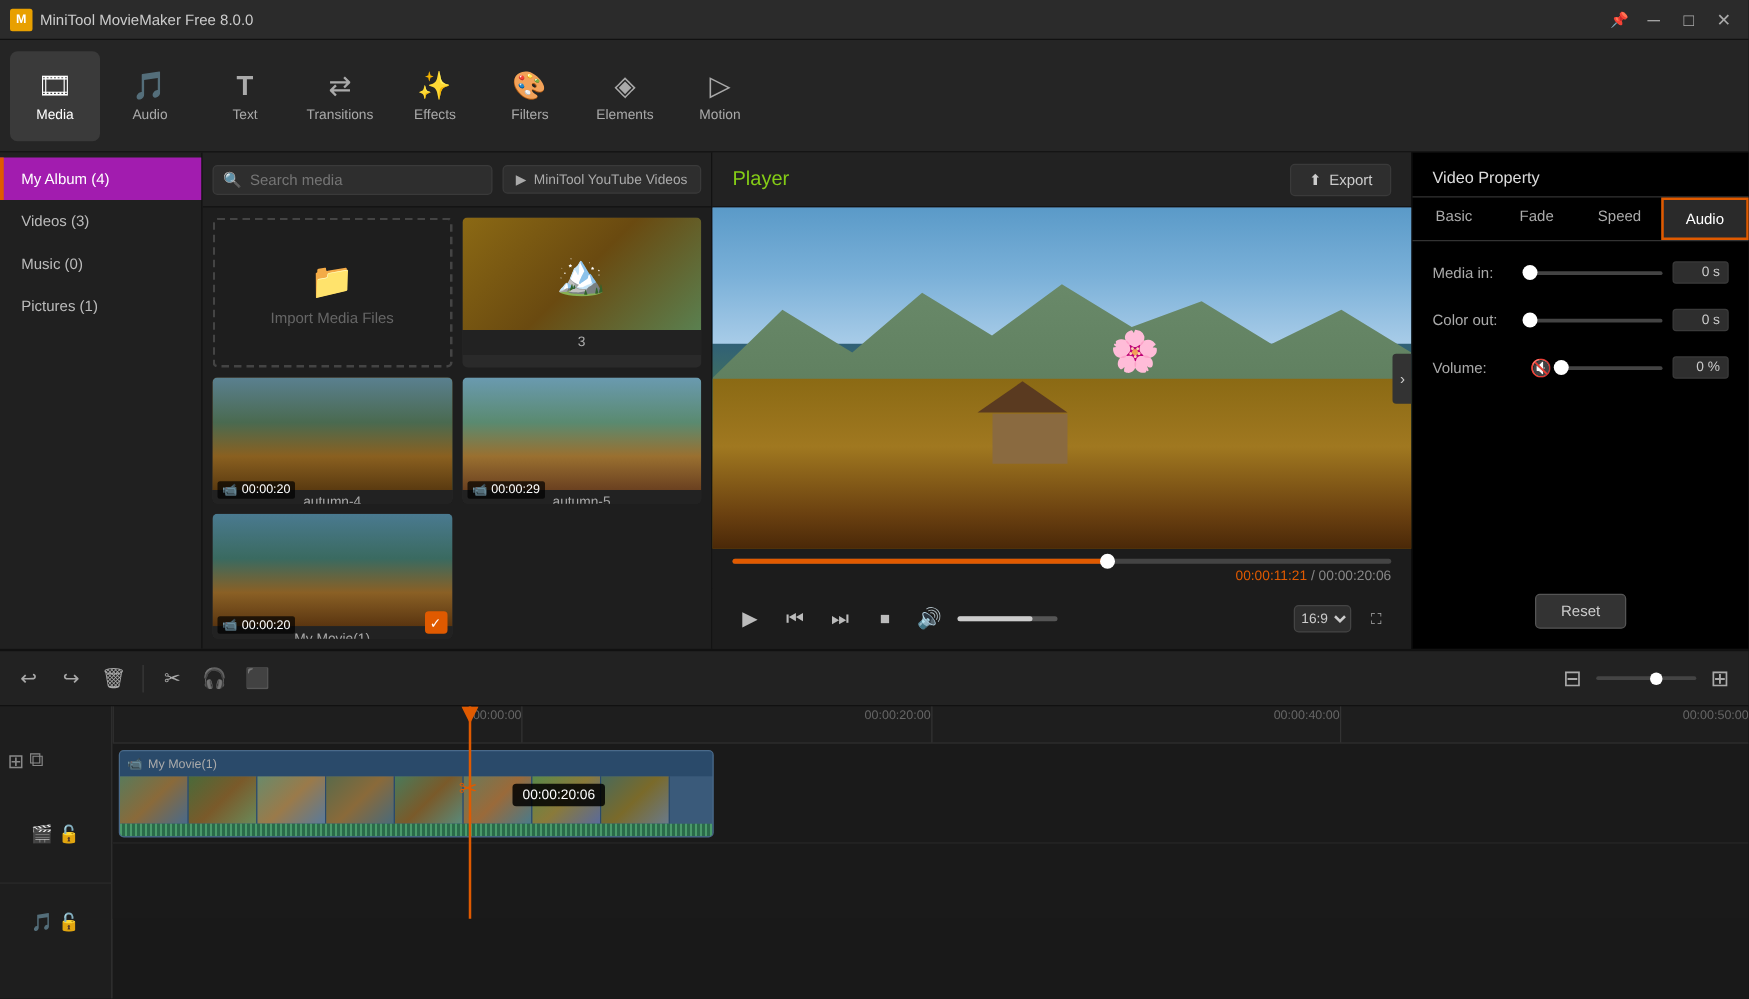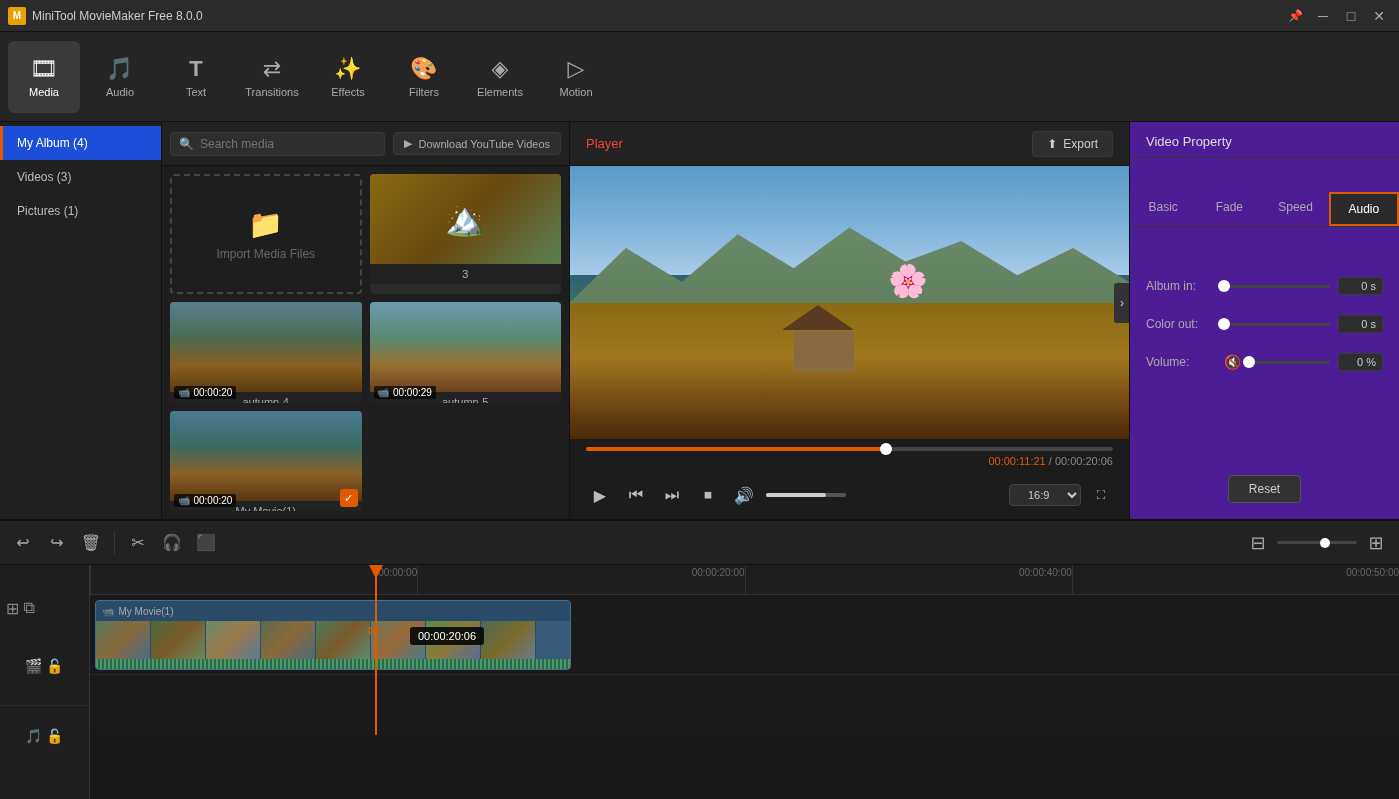--- a/index.html
+++ b/index.html
@@ -74,21 +74,21 @@
       border-right: 1px solid #111;
       padding-top: 4px;
     }
     .sidebar-item {
       padding: 10px 14px;
       cursor: pointer;
       color: #bbb;
       font-size: 12px;
       border-left: 3px solid transparent;
     }
-    .sidebar-item.active { color: #fff; border-left: 3px solid #e05a00; background: #1d4ed8; }
+    .sidebar-item.active { color: #fff; border-left: 3px solid #e05a00; background: #a21caf; }
 
     #media-panel {
       flex: 1;
       display: flex;
       flex-direction: column;
       overflow: hidden;
     }
 
     #media-toolbar {
       height: 44px;
@@ -313,43 +313,42 @@
     }
     .volume-fill {
       height: 100%;
       background: #ccc;
       border-radius: 2px;
     }
     .aspect-select {
       background: #2e2e2e;
       border: 1px solid #444;
       color: #ccc;
-      padding: 3px 14px;
+      padding: 3px 1px;
       border-radius: 4px;
       font-size: 11px;
       margin-left: auto;
     }
     .fullscreen-btn {
       width: 24px;
       height: 24px;
       cursor: pointer;
       color: #aaa;
       display: flex;
       align-items: center;
       justify-content: center;
     }
 
     
     #right-panel {
       width: 270px;
-      background: #4c1d95;
+      background: #000000;
       border-left: 1px solid #111;
       display: flex;
       flex-direction: column;
-      gap: 34px;
     }
     #right-header {
       padding: 12px 16px 8px;
       font-size: 13px;
       color: #ddd;
       border-bottom: 1px solid #333;
     }
     #prop-tabs {
       display: flex;
       border-bottom: 1px solid #333;
@@ -731,33 +730,36 @@
     <div id="left-inner">
 
       <div id="sidebar">
         <div class="sidebar-item active">
           <span>My Album (4)</span>
         </div>
         <div class="sidebar-item">
           <span>Videos (3)</span>
         </div>
         <div class="sidebar-item">
+          <span>Music (0)</span>
+        </div>
+        <div class="sidebar-item">
           <span>Pictures (1)</span>
         </div>
       </div>
 
       <div id="media-panel">
         <div id="media-toolbar">
           <div class="search-box">
             <span>🔍</span>
             <input type="text" placeholder="Search media" style="">
           </div>
           <div class="yt-btn">
             <span>▶</span>
-            <span>Download YouTube Videos</span>
+            <span>MiniTool YouTube Videos</span>
           </div>
         </div>
 
         <div id="media-grid">
 
           <div class="import-thumb">
             <span class="folder-icon">📁</span>
             <span>Import Media Files</span>
           </div>
 
@@ -798,21 +800,21 @@
             <div class="thumb-check">✓</div>
             <div class="thumb-label">My Movie(1)</div>
           </div>
         </div>
       </div>
     </div>
   </div>
 
   <div id="player-panel">
     <div id="player-header">
-      <span style="font-size:13px;color:#ef4444;">Player</span>
+      <span style="font-size:16px;color:#84cc16;">Player</span>
       <button class="export-btn">
         <span>⬆</span>
         <span>Export</span>
       </button>
     </div>
     <div id="player-video">
       <div class="video-placeholder">
 
         <div style="position:absolute;top:0;left:0;right:0;height:40%;background:linear-gradient(180deg,#5a9ac8 0%,#7ab0d8 50%,#a8cce8 100%);"></div>
 
@@ -872,21 +874,21 @@
       <div class="prop-tab">
         <span>Speed</span>
       </div>
       <div class="prop-tab active">
         <span>Audio</span>
       </div>
     </div>
     <div id="prop-content">
 
       <div class="prop-row">
-        <span class="prop-label">Album in:</span>
+        <span class="prop-label">Media in:</span>
         <div class="prop-slider-track">
           <div class="prop-slider-fill" style="width:0%;"></div>
           <div class="prop-slider-thumb" style="left:0%;"></div>
         </div>
         <span class="prop-value">0 s</span>
       </div>
 
       <div class="prop-row">
         <span class="prop-label">Color out:</span>
         <div class="prop-slider-track">

